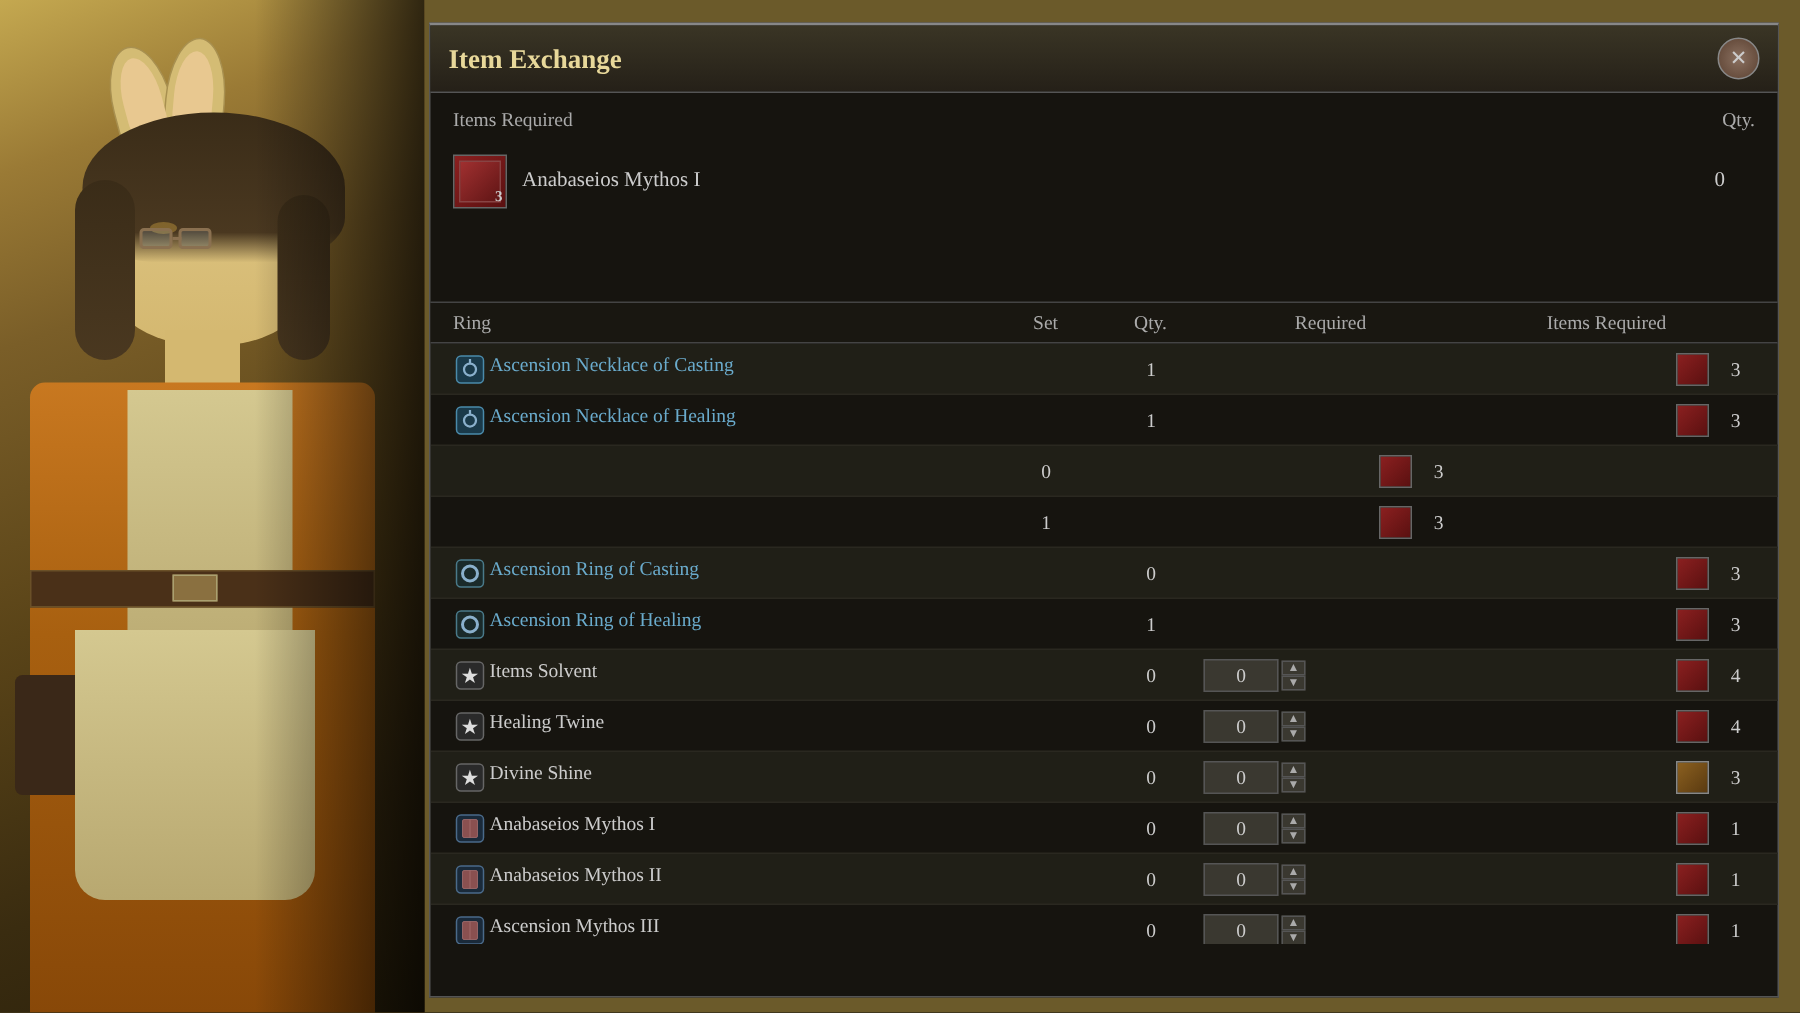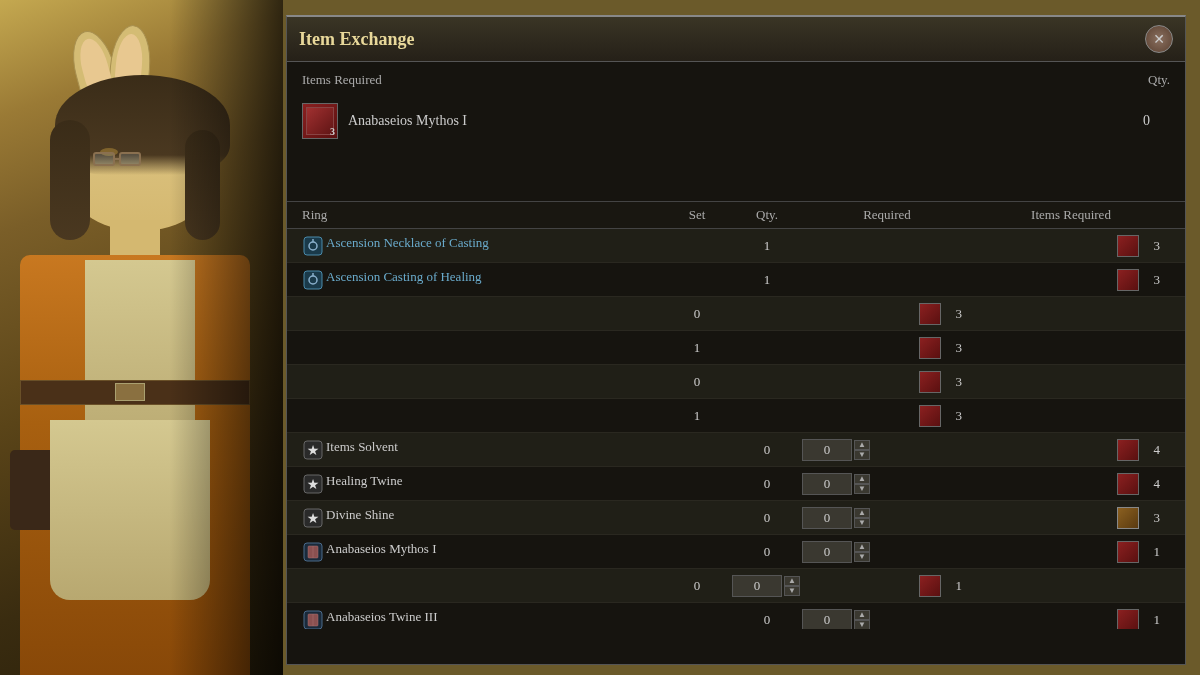--- a/index.html
+++ b/index.html
@@ -475,21 +475,21 @@
       </div>
       <div class="item-row">
         <div class="item-name blue">
           <span class="item-icon-sm icon-necklace">
             <svg width="22" height="22" viewBox="0 0 22 22">
       <rect x="2" y="2" width="18" height="18" rx="3" fill="#1a3a4a" stroke="#4a8aaa" stroke-width="1"></rect>
       <circle cx="11" cy="11" r="4" fill="none" stroke="#8ab0cc" stroke-width="1.5"></circle>
       <line x1="11" y1="7" x2="11" y2="4" stroke="#8ab0cc" stroke-width="1.5"></line>
     </svg>
           </span>
-          <span>Ascension Casting of Healing</span>
+          <span>Ascension Necklace of Healing</span>
         </div>
         <div class="item-qty-cell"></div>
         <div class="item-qty-cell">1</div>
         <div class="item-qty-cell"></div>
         <div class="items-required-cell">
           <div class="req-icon"></div>
           <span class="req-num">3</span>
         </div>
       </div>
       <div class="item-row highlighted">
@@ -504,29 +504,47 @@
       <div class="item-row">
         <div class="item-qty-cell"></div>
         <div class="item-qty-cell">1</div>
         <div class="item-qty-cell"></div>
         <div class="items-required-cell">
           <div class="req-icon"></div>
           <span class="req-num">3</span>
         </div>
       </div>
       <div class="item-row highlighted">
+        <div class="item-name blue">
+          <span class="item-icon-sm icon-ring">
+            <svg width="22" height="22" viewBox="0 0 22 22">
+      <rect x="2" y="2" width="18" height="18" rx="3" fill="#1a2a2a" stroke="#4a7a8a" stroke-width="1"></rect>
+      <circle cx="11" cy="11" r="5" fill="none" stroke="#8ab0cc" stroke-width="2"></circle>
+    </svg>
+          </span>
+          <span>Ascension Ring of Casting</span>
+        </div>
         <div class="item-qty-cell"></div>
         <div class="item-qty-cell">0</div>
         <div class="item-qty-cell"></div>
         <div class="items-required-cell">
           <div class="req-icon"></div>
           <span class="req-num">3</span>
         </div>
       </div>
       <div class="item-row">
+        <div class="item-name blue">
+          <span class="item-icon-sm icon-ring">
+            <svg width="22" height="22" viewBox="0 0 22 22">
+      <rect x="2" y="2" width="18" height="18" rx="3" fill="#1a2a2a" stroke="#4a7a8a" stroke-width="1"></rect>
+      <circle cx="11" cy="11" r="5" fill="none" stroke="#8ab0cc" stroke-width="2"></circle>
+    </svg>
+          </span>
+          <span>Ascension Ring of Healing</span>
+        </div>
         <div class="item-qty-cell"></div>
         <div class="item-qty-cell">1</div>
         <div class="item-qty-cell"></div>
         <div class="items-required-cell">
           <div class="req-icon"></div>
           <span class="req-num">3</span>
         </div>
       </div>
       <div class="item-row highlighted">
         <div class="item-name white">
@@ -627,20 +645,30 @@
               <div class="qty-arrow">▼</div>
             </div>
           </div>
         </div>
         <div class="items-required-cell">
           <div class="req-icon"></div>
           <span class="req-num">1</span>
         </div>
       </div>
       <div class="item-row highlighted">
+        <div class="item-name white">
+          <span class="item-icon-sm icon-book">
+            <svg width="22" height="22" viewBox="0 0 22 22">
+      <rect x="2" y="2" width="18" height="18" rx="3" fill="#1a2a3a" stroke="#4a6a8a" stroke-width="1"></rect>
+      <rect x="6" y="5" width="10" height="12" rx="1" fill="#8a5050" stroke="#aa7070" stroke-width="0.5"></rect>
+      <line x1="11" y1="5" x2="11" y2="17" stroke="#aa7070" stroke-width="0.5"></line>
+    </svg>
+          </span>
+          <span>Anabaseios Mythos II</span>
+        </div>
         <div class="item-qty-cell"></div>
         <div class="item-qty-cell">0</div>
         <div class="item-qty-cell">
           <div class="qty-group">
             <div class="qty-box">0</div>
             <div class="qty-arrows">
               <div class="qty-arrow">▲</div>
               <div class="qty-arrow">▼</div>
             </div>
           </div>
@@ -652,21 +680,21 @@
       </div>
       <div class="item-row">
         <div class="item-name white">
           <span class="item-icon-sm icon-book">
             <svg width="22" height="22" viewBox="0 0 22 22">
       <rect x="2" y="2" width="18" height="18" rx="3" fill="#1a2a3a" stroke="#4a6a8a" stroke-width="1"></rect>
       <rect x="6" y="5" width="10" height="12" rx="1" fill="#8a5050" stroke="#aa7070" stroke-width="0.5"></rect>
       <line x1="11" y1="5" x2="11" y2="17" stroke="#aa7070" stroke-width="0.5"></line>
     </svg>
           </span>
-          <span>Anabaseios Twine III</span>
+          <span>Ascension Mythos III</span>
         </div>
         <div class="item-qty-cell"></div>
         <div class="item-qty-cell">0</div>
         <div class="item-qty-cell">
           <div class="qty-group">
             <div class="qty-box">0</div>
             <div class="qty-arrows">
               <div class="qty-arrow">▲</div>
               <div class="qty-arrow">▼</div>
             </div>

